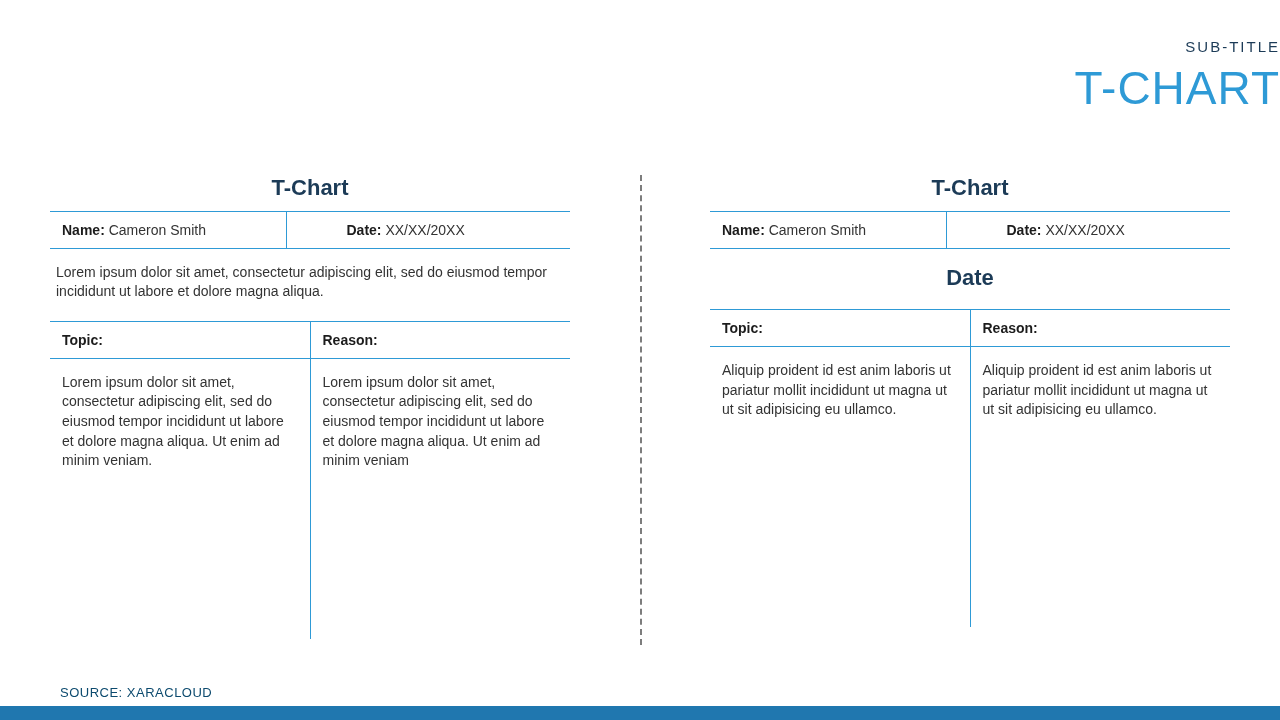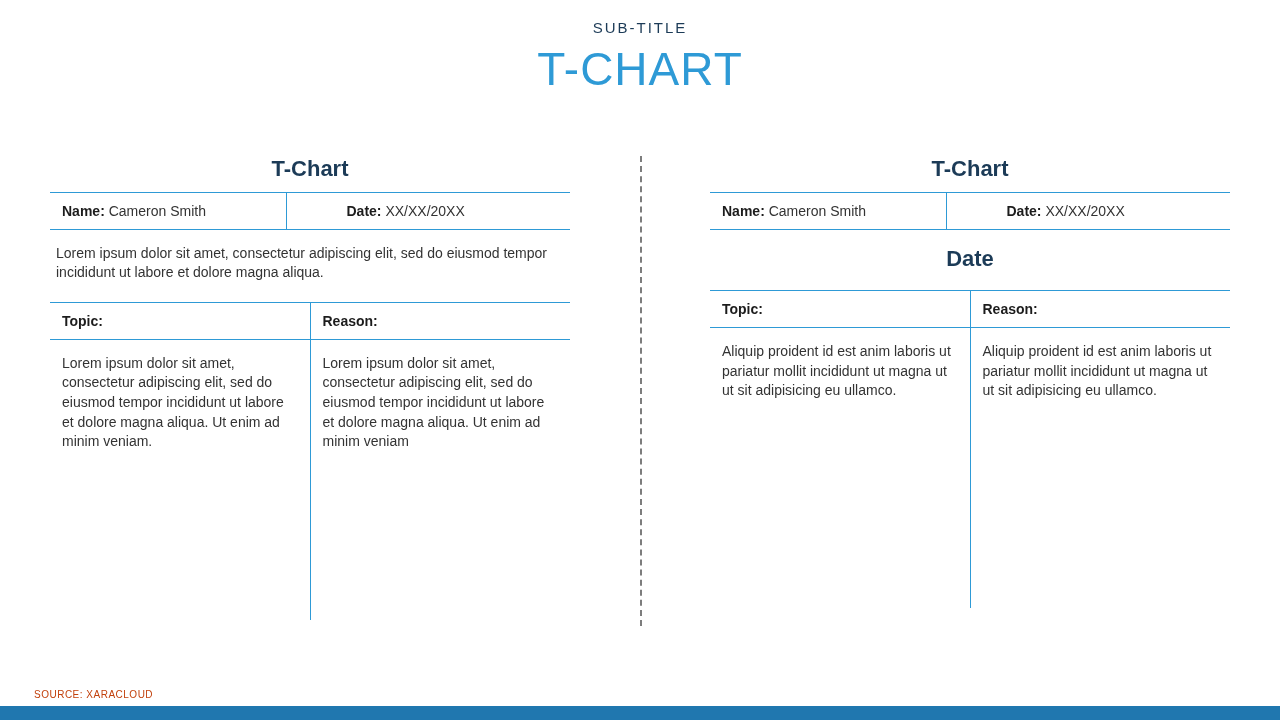--- a/index.html
+++ b/index.html
@@ -1,19 +1,19 @@
 <!DOCTYPE html>
 <html><head>
 <meta charset="utf-8">
 <style>
   * { box-sizing: border-box; margin: 0; padding: 0; }
   html, body { width: 1280px; height: 720px; font-family: "Helvetica Neue", Arial, sans-serif; background: #fff; }
   body { position: relative; overflow: hidden; }
 
-  .header { text-align: center; padding-top: 19px; }
+  .header { text-align: right; padding-top: 38px; }
   .sub-title { font-size: 15px; letter-spacing: 2px; color: #1c3b57; font-weight: 500; }
   .main-title { font-size: 46px; color: #2e9ad6; font-weight: 400; letter-spacing: 1px; margin-top: 6px; }
 
   .content-wrap { position: relative; margin-top: 60px; padding: 0 50px; display: flex; justify-content: space-between; }
   .column { width: 520px; }
   .col-title { text-align: center; font-size: 22px; font-weight: 700; color: #1c3b57; margin-bottom: 10px; }
 
   .row { display: flex; gap: 48px; }
   .row .cell { flex: 1; padding: 10px 12px; color: #333; font-size: 14px; }
   .row.info { border-top: 1px solid #2e9ad6; border-bottom: 1px solid #2e9ad6; }
@@ -26,21 +26,21 @@
   .tr-header { display: flex; border-top: 1px solid #2e9ad6; border-bottom: 1px solid #2e9ad6; }
   .tr-header .th { flex: 1; padding: 10px 12px; font-weight: 700; font-size: 14px; color: #1c1c1c; }
   .tr-header .th:first-child { border-right: 1px solid #2e9ad6; }
 
   .tr-body { display: flex; height: 280px; }
   .tr-body .td { flex: 1; padding: 14px 12px; font-size: 14px; color: #333; line-height: 1.4; }
   .tr-body .td:first-child { border-right: 1px solid #2e9ad6; }
 
   .divider { position: absolute; left: 50%; top: 0; bottom: 0; border-left: 2px dashed #7d7d7d; height: 470px; }
 
-  .source { position: absolute; left: 34px; bottom: 20px; font-size: 10px; color: #c2410c; letter-spacing: 0.5px; }
+  .source { position: absolute; left: 60px; bottom: 20px; font-size: 13px; color: #0c4a6e; letter-spacing: 0.5px; }
   .footer-bar { position: absolute; left: 0; right: 0; bottom: 0; height: 14px; background: #2077af; }
 </style>
 </head>
 <body>
 
 <div class="header">
   <div class="sub-title">SUB-TITLE</div>
   <div class="main-title">T-CHART</div>
 </div>
 

